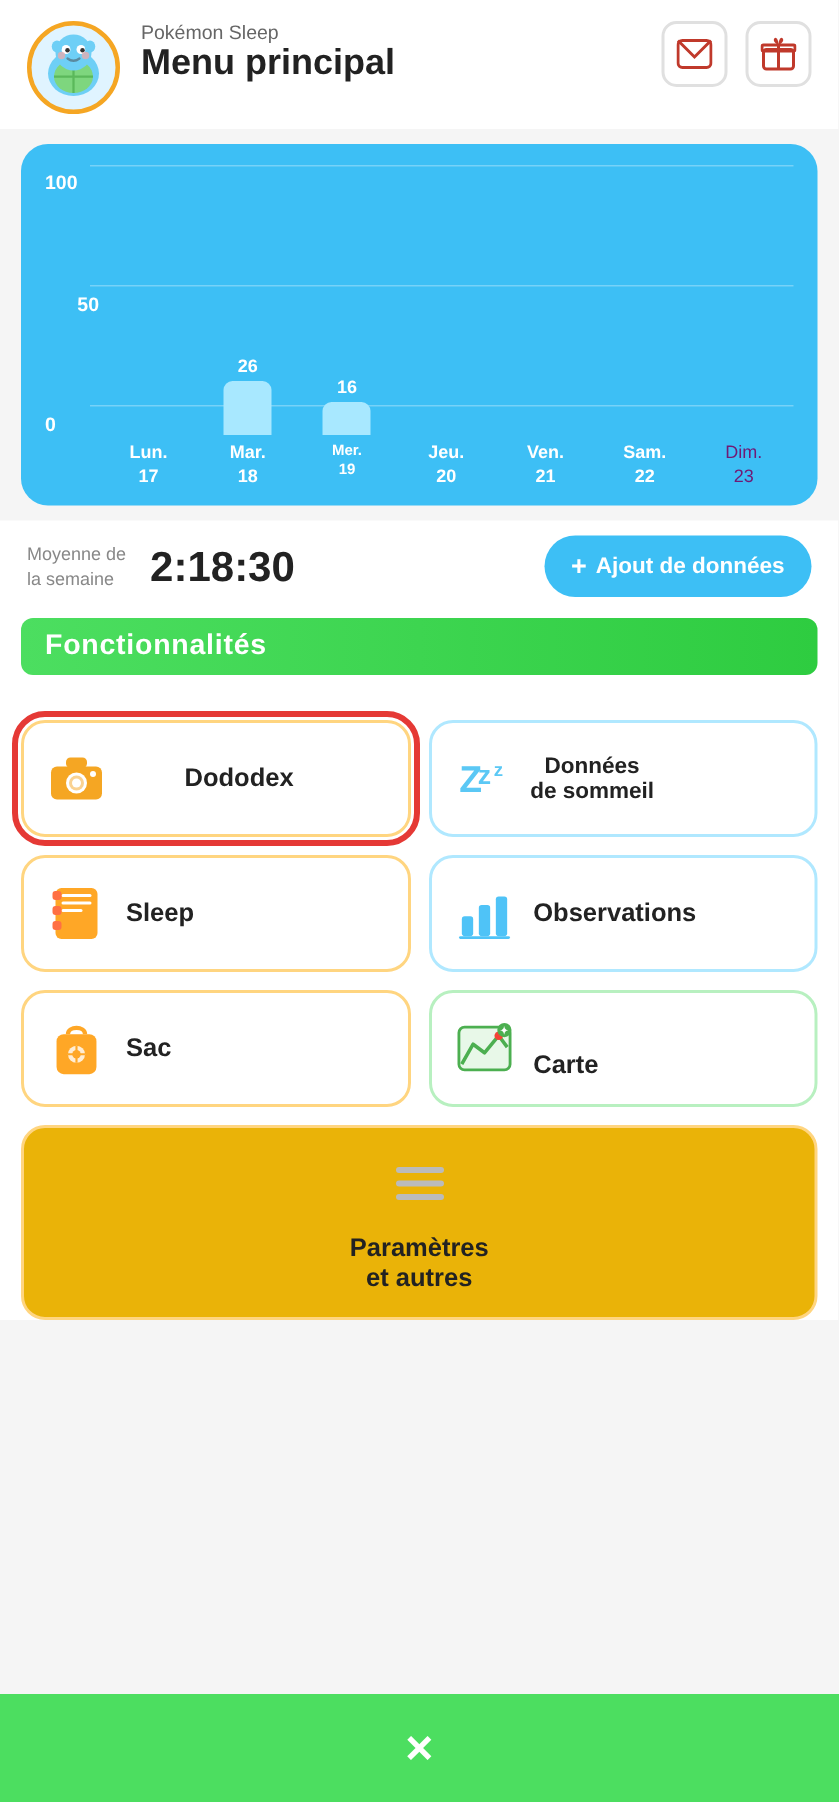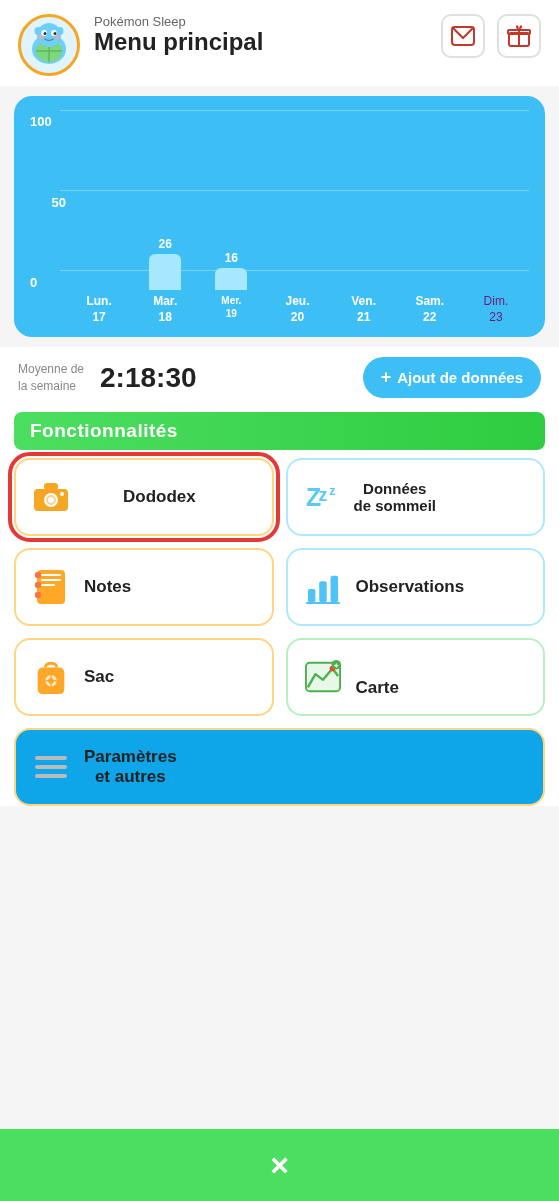--- a/index.html
+++ b/index.html
@@ -142,31 +142,32 @@
       right: -8px;
       bottom: -8px;
       border: 4px solid #e53935;
       border-radius: 22px;
       pointer-events: none;
     }
 
     .menu-full {
       border: 2px solid #ffd580;
       border-radius: 16px;
-      background: #0ea5e9;
+      background: #eab308;
       display: flex;
       align-items: center;
       gap: 12px;
       padding: 16px 14px;
       cursor: pointer;
       font-size: 16px;
       font-weight: 800;
       color: #222;
       width: 100%;
       margin-bottom: 12px;
+      flex-direction: column;
     }
 
     
     .bottom-bar {
       position: fixed;
       bottom: 0;
       left: 0;
       width: 559px;
       background: #4cde60;
       height: 72px;
@@ -304,21 +305,21 @@
   </div>
   <div class="avg-value">2:18:30</div>
   <button class="add-data-btn">
     <span style="font-size:18px;font-weight:900;">+</span>
     <span>Ajout de données</span>
   </button>
 </div>
 
 <div style="background:#fff; padding: 0 14px 0 14px;">
 
-  <div style="background: linear-gradient(to right, #4cde60, #2ecc40); border-radius: 8px; padding: 8px 16px; margin: 0 0 8px 0; display:flex; align-items:center; gap:8px;">
+  <div style="background: linear-gradient(to right, #4cde60, #2ecc40); border-radius: 8px; padding: 8px 16px; margin: 0 0 30px 0; display:flex; align-items:center; gap:8px;">
     <span style="font-size:19px; font-weight:900; color:#fff; letter-spacing:0.5px;">Fonctionnalités</span>
   </div>
 
   <div class="grid-2">
     <button class="menu-btn" style="position:relative; border-color:#ffd580;">
 
       <div class="red-circle"></div>
       <div class="menu-icon">
 
         <svg width="38" height="32" viewBox="0 0 38 32">
@@ -353,21 +354,21 @@
         <svg width="36" height="38" viewBox="0 0 36 38">
           <rect x="4" y="2" width="28" height="34" rx="4" fill="#ffa726"></rect>
           <rect x="8" y="6" width="20" height="2" rx="1" fill="#fff"></rect>
           <rect x="8" y="11" width="20" height="2" rx="1" fill="#fff"></rect>
           <rect x="8" y="16" width="14" height="2" rx="1" fill="#fff"></rect>
           <rect x="2" y="4" width="6" height="6" rx="2" fill="#ff7043"></rect>
           <rect x="2" y="14" width="6" height="6" rx="2" fill="#ff7043"></rect>
           <rect x="2" y="24" width="6" height="6" rx="2" fill="#ff7043"></rect>
         </svg>
       </div>
-      <span style="font-size:17px;font-weight:800;">Notes</span>
+      <span style="font-size:17px;font-weight:800;">Sleep</span>
     </button>
 
     <button class="menu-btn" style="border-color:#b0e8ff;">
       <div class="menu-icon">
         <svg width="38" height="34" viewBox="0 0 40 36">
           <rect x="2" y="34" width="36" height="2" rx="1" fill="#4fc3f7"></rect>
           <rect x="4" y="20" width="8" height="14" rx="2" fill="#4fc3f7"></rect>
           <rect x="16" y="12" width="8" height="22" rx="2" fill="#4fc3f7"></rect>
           <rect x="28" y="6" width="8" height="28" rx="2" fill="#4fc3f7"></rect>
         </svg>

